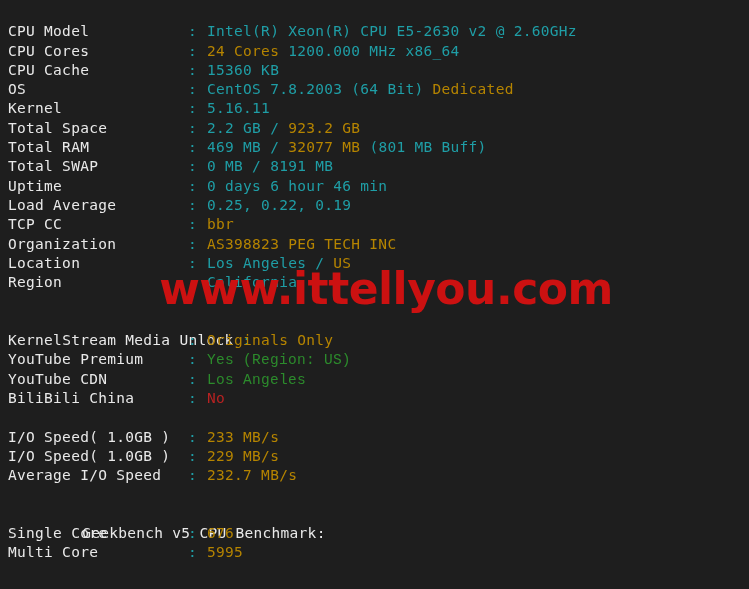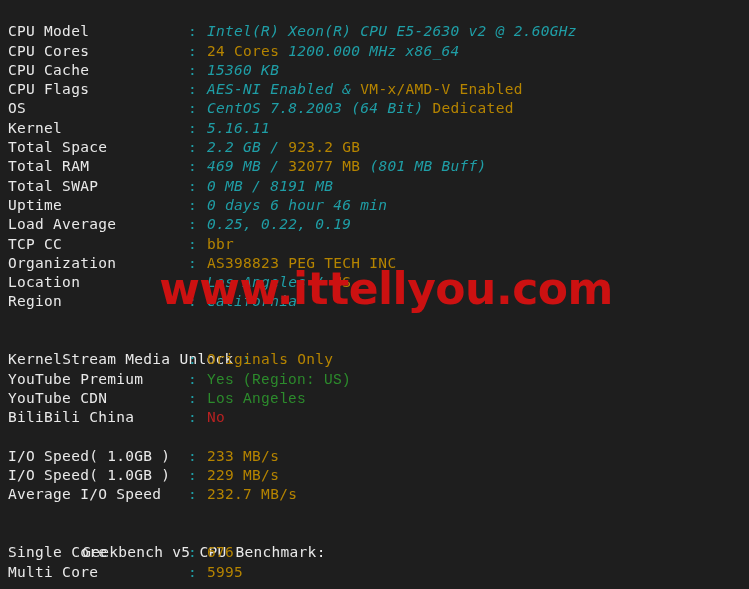--- a/index.html
+++ b/index.html
@@ -44,21 +44,21 @@
     text-align: left;
     width: 174px;
     padding-right: 6px;
   }
   .colon {
     display: inline-block;
     width: 19px;
     color: #1f9ea6;
   }
   .val { color: #1f9ea6; }
-  .c-cyan   { color: #1f9ea6; font-style: italic; }
+  .c-cyan   { color: #1f9ea6; }
   .c-yellow { color: #b58400; }
   .c-green  { color: #2c8b2c; font-family: Liberation Mono, monospace; }
   .c-red    { color: #b72222; text-align: center; }
   .c-white  { color: #e9e9e9; margin-left: 20px; }
 
   .sep {
     height: 19.3px;
     line-height: 19.3px;
     font-size: 14.5px;
     white-space: pre;
@@ -95,21 +95,20 @@
   <div class="rows">
 
     <div class="sep">
       
     </div>
 
     <div id="sec-system">
         <div class="row"><span class="label">CPU Model</span><span class="colon">:</span><span><span class="c-cyan">Intel(R) Xeon(R) CPU E5-2630 v2 @ 2.60GHz</span></span></div>
         <div class="row"><span class="label">CPU Cores</span><span class="colon">:</span><span><span class="c-yellow">24 Cores</span><span class="c-cyan"> 1200.000 MHz x86_64</span></span></div>
         <div class="row"><span class="label">CPU Cache</span><span class="colon">:</span><span><span class="c-cyan">15360 KB</span></span></div>
-        <div class="row"><span class="label">CPU Flags</span><span class="colon">:</span><span><span class="c-cyan">AES-NI Enabled </span><span class="c-cyan">&amp;</span><span class="c-yellow"> VM-x/AMD-V Enabled</span></span></div>
         <div class="row"><span class="label">OS</span><span class="colon">:</span><span><span class="c-cyan">CentOS 7.8.2003 (64 Bit) </span><span class="c-yellow">Dedicated</span></span></div>
         <div class="row"><span class="label">Kernel</span><span class="colon">:</span><span><span class="c-cyan">5.16.11</span></span></div>
         <div class="row"><span class="label">Total Space</span><span class="colon">:</span><span><span class="c-cyan">2.2 GB / </span><span class="c-yellow">923.2 GB</span></span></div>
         <div class="row"><span class="label">Total RAM</span><span class="colon">:</span><span><span class="c-cyan">469 MB / </span><span class="c-yellow">32077 MB</span><span class="c-cyan"> (801 MB Buff)</span></span></div>
         <div class="row"><span class="label">Total SWAP</span><span class="colon">:</span><span><span class="c-cyan">0 MB / 8191 MB</span></span></div>
         <div class="row"><span class="label">Uptime</span><span class="colon">:</span><span><span class="c-cyan">0 days 6 hour 46 min</span></span></div>
         <div class="row"><span class="label">Load Average</span><span class="colon">:</span><span><span class="c-cyan">0.25, 0.22, 0.19</span></span></div>
         <div class="row"><span class="label">TCP CC</span><span class="colon">:</span><span><span class="c-yellow">bbr</span></span></div>
         <div class="row"><span class="label">Organization</span><span class="colon">:</span><span><span class="c-yellow">AS398823 PEG TECH INC</span></span></div>
         <div class="row"><span class="label">Location</span><span class="colon">:</span><span><span class="c-cyan">Los Angeles</span><span class="c-cyan"> / </span><span class="c-yellow">US</span></span></div>

